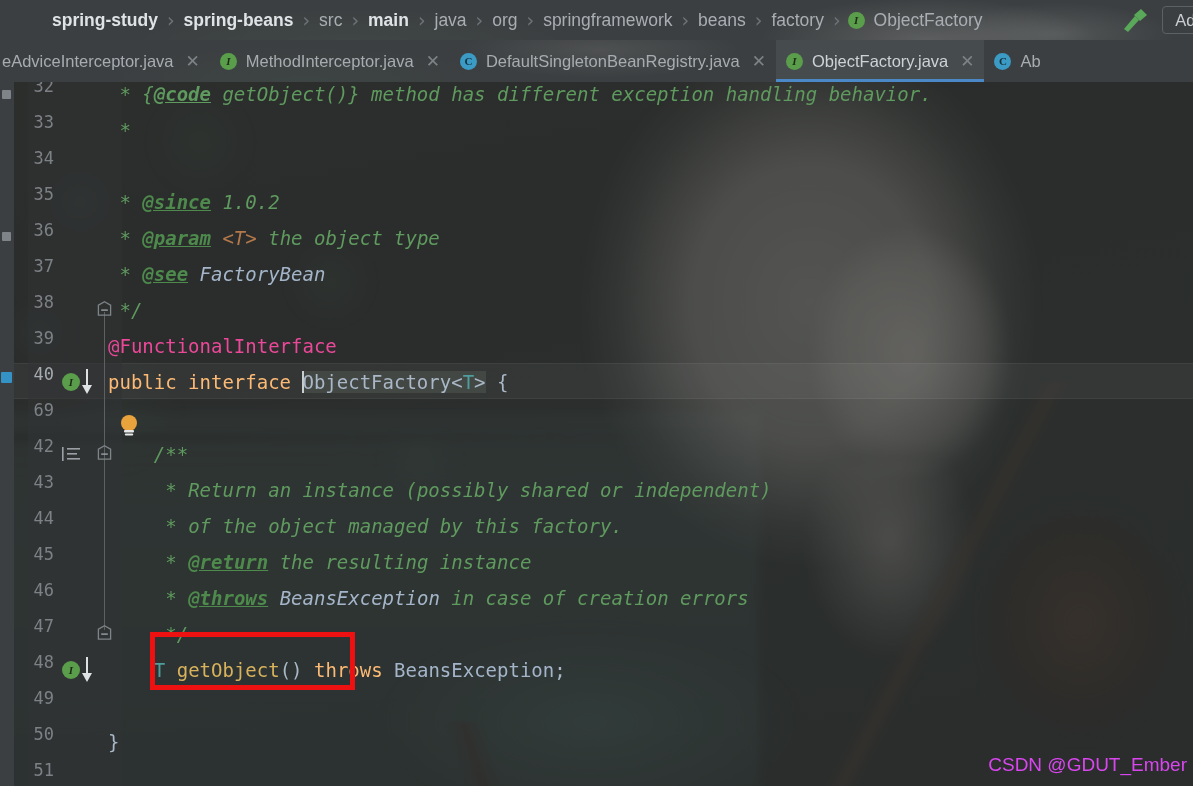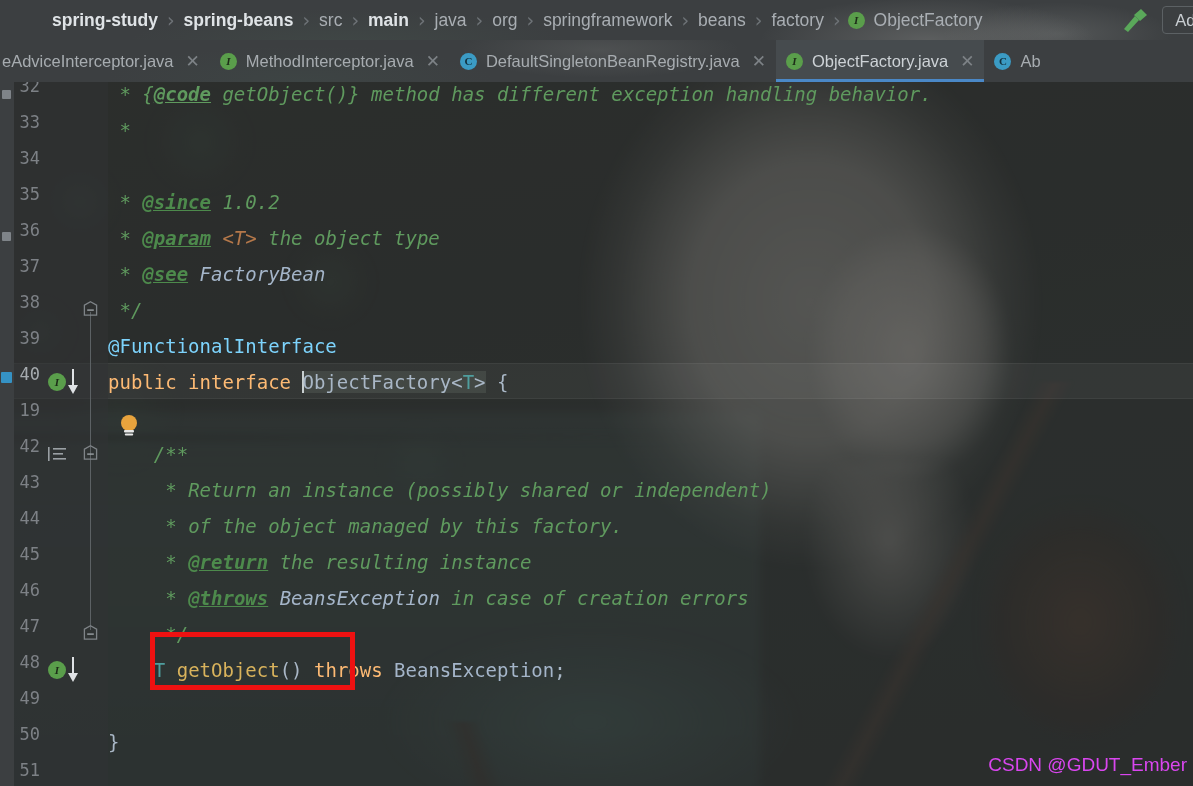--- a/index.html
+++ b/index.html
@@ -183,21 +183,21 @@
     position: absolute; left: 1px; width: 11px; height: 11px;
     background: #3592c4; border-radius: 1px;
   }
   .ts-dot {
     position: absolute; left: 2px; width: 9px; height: 9px;
     background: #8b9096; border-radius: 1px; opacity: .85;
   }
 
   
   .gutter {
-    position: absolute; left: 14px; top: 0; width: 94px; height: 704px;
+    position: absolute; left: 28px; top: 0; width: 94px; height: 704px;
     z-index: 10;
     background: rgba(49,51,53,0.55);
   }
   .lineno {
     position: absolute; right: 68px; width: 40px; text-align: right;
     color: #7d8186; font-size: 17px;
     font-family: "DejaVu Sans Mono", monospace;
   }
   .lineno.current { color: #a6abaf; }
   .fold-line {
@@ -231,21 +231,21 @@
     font-family: "DejaVu Sans Mono", monospace;
     font-size: 19px;
     z-index: 20;
   }
   .cl { position: absolute; left: 0; white-space: pre; line-height: 36px; height: 36px; }
   .c-doc   { color: #5f9a5e; font-style: italic; }
   .c-tag   { color: #4d8a4c; font-style: italic; font-weight: bold; text-decoration: underline; }
   .c-code  { color: #5f9a5e; font-style: italic; font-weight: bold; text-decoration: underline; }
   .c-type  { color: #a4b5c9; font-style: italic; }
   .c-gen   { color: #b5784a; font-style: italic; }
-  .c-anno  { color: #7dd3fc; }
+  .c-anno  { color: #ec4899; }
   .c-kw    { color: #fdba74; }
   .c-cls   { color: #a9b7c6; }
   .c-teal  { color: #4f9e9e; }
   .c-yellow{ color: #d9b35c; }
   .c-paren { color: #a9b7c6; }
   .c-brace { color: #a9b7c6; }
   .c-ident-hl { background: rgba(160,180,160,0.14); }
 
   .caret {
     display: inline-block; width: 2px; height: 22px; background: #cfd4d8;
@@ -390,21 +390,21 @@
         <div class="fold-line" style="top: 230px; height: 318px;"></div>
         <div class="lineno" style="top: -6px;">32</div>
         <div class="lineno" style="top: 30px;">33</div>
         <div class="lineno" style="top: 66px;">34</div>
         <div class="lineno" style="top: 102px;">35</div>
         <div class="lineno" style="top: 138px;">36</div>
         <div class="lineno" style="top: 174px;">37</div>
         <div class="lineno" style="top: 210px;">38</div>
         <div class="lineno" style="top: 246px;">39</div>
         <div class="lineno current" style="top: 282px;">40</div>
-        <div class="lineno" style="top: 318px;">19</div>
+        <div class="lineno" style="top: 318px;">69</div>
         <div class="lineno" style="top: 354px;">42</div>
         <div class="lineno" style="top: 390px;">43</div>
         <div class="lineno" style="top: 426px;">44</div>
         <div class="lineno" style="top: 462px; margin-left: 12px;">45</div>
         <div class="lineno" style="top: 498px;">46</div>
         <div class="lineno" style="top: 534px;">47</div>
         <div class="lineno" style="top: 570px;">48</div>
         <div class="lineno" style="top: 606px;">49</div>
         <div class="lineno" style="top: 642px;">50</div>
         <div class="lineno" style="top: 678px;">51</div>

